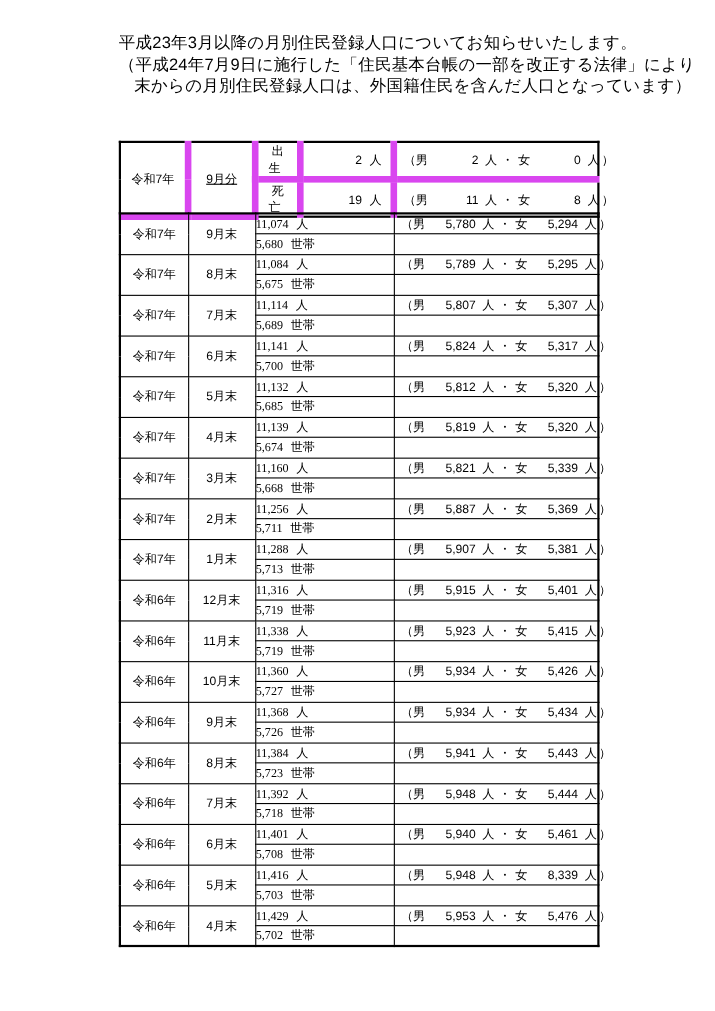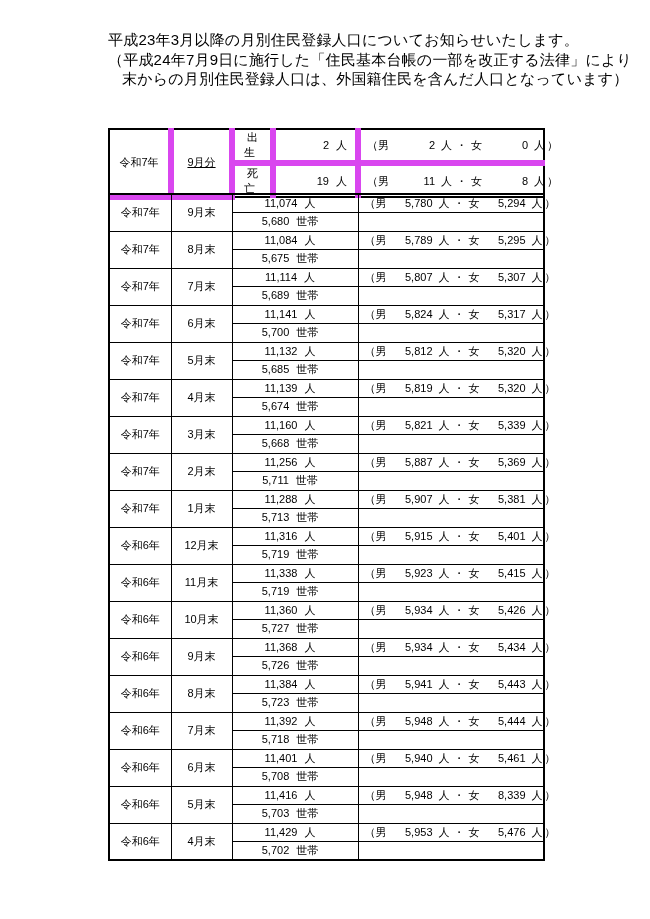--- a/index.html
+++ b/index.html
@@ -69,21 +69,21 @@
   .pop-table {
     position: absolute;
     left: 108px;
     top: 193px;
     width: 437px;
     border: 2px solid #000000;
   }
   .pop-table td { border: 1px solid #000000; }
   .pop-table .c-year  { width: 62px; text-align: center; }
   .pop-table .c-month { width: 61px; text-align: center; }
-  .pop-table .c-value { width: 126px; text-align: center; padding-right: 10px; }
+  .pop-table .c-value { width: 126px; text-align: left; padding-right: 10px; font-family: Liberation Serif, serif; }
   .pop-table .c-detail{ text-align: left; padding-left: 6px; }
   .pop-table tr td:first-child { border-left: none; }
   .pop-table tr td:last-child  { border-right: none; }
   .pop-table tr:first-child td { border-top: none; }
   .pop-table tr:last-child td  { border-bottom: none; }
 
   
   .num { display: inline-block; }
   .unit { display: inline-block; margin-left: 7px; }
 

